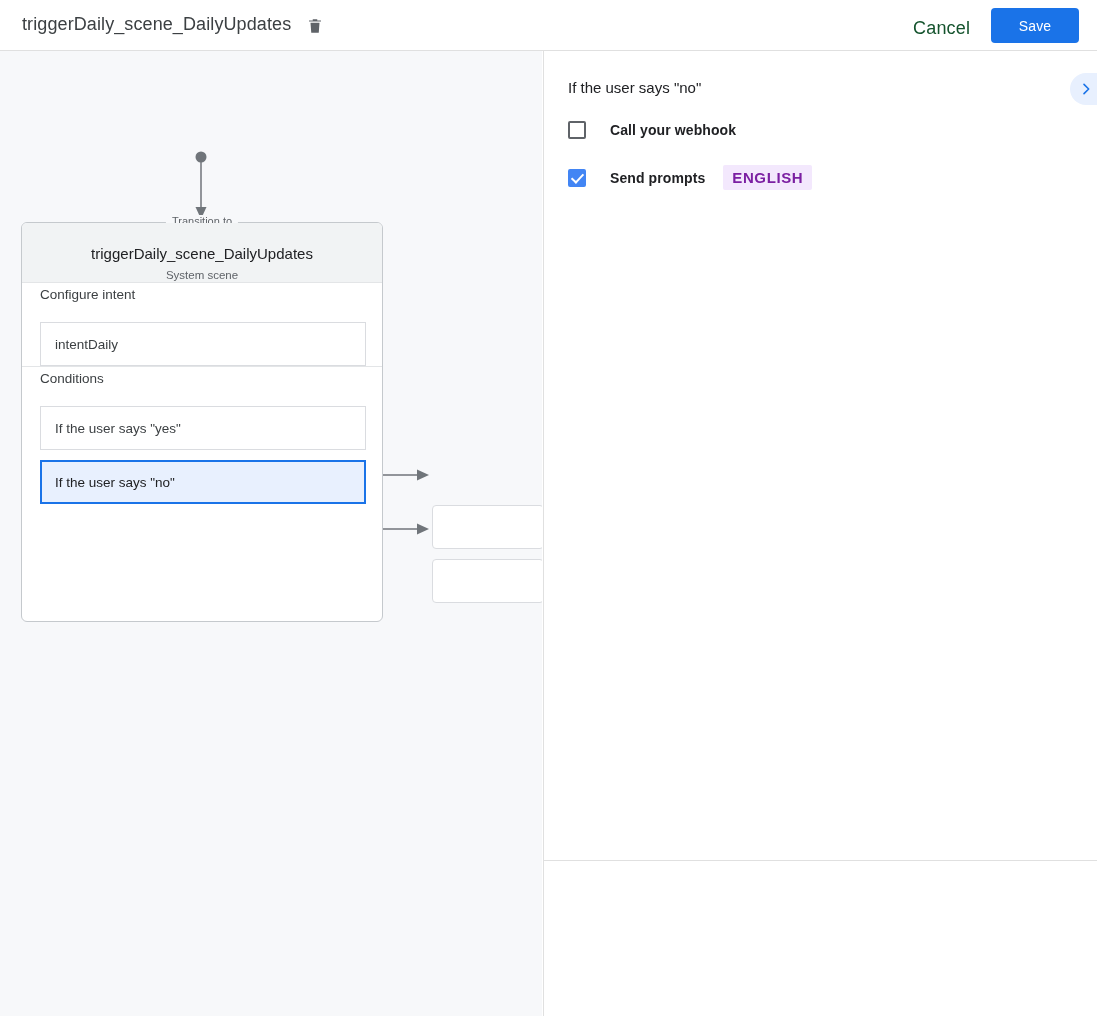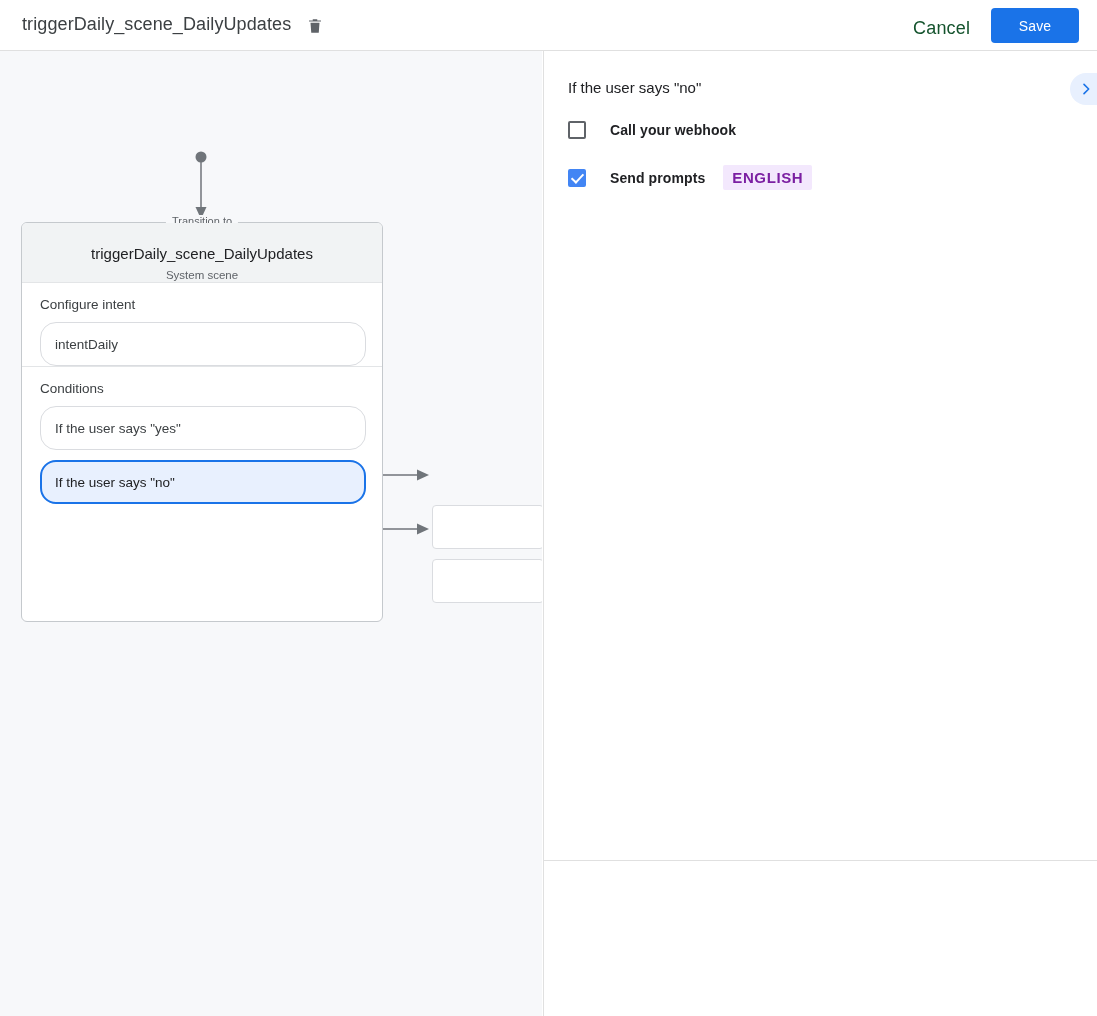--- a/index.html
+++ b/index.html
@@ -109,26 +109,26 @@
     text-align: center; font-size: 11.5px; color: #5f6368;
   }
   .section {
     position: absolute; left: 0; right: 0;
     border-bottom: 1px solid #e3e5e7;
     background: #ffffff;
   }
   #sec-intent { top: 60px; height: 84px; }
   #sec-cond   { top: 144px; height: 155px; border-bottom: none; }
   .sec-label {
-    position: absolute; left: 18px; top: 14px;
+    position: absolute; left: 18px; top: 4px;
     font-size: 13.5px; color: #3c4043;
   }
   .box {
     position: absolute; left: 18px; width: 326px; height: 44px;
-    border: 1px solid #dadce0; border-radius: 16px;
+    border: 1px solid #dadce0; border-radius: 0;
     background: #ffffff;
     display: flex; align-items: center;
     padding-left: 14px;
     font-size: 13.5px; color: #3c4043;
     cursor: pointer;
   }
   #intent-box { top: 39px; }
   #cond-yes   { top: 39px; }
   #cond-no    {
     top: 93px;

